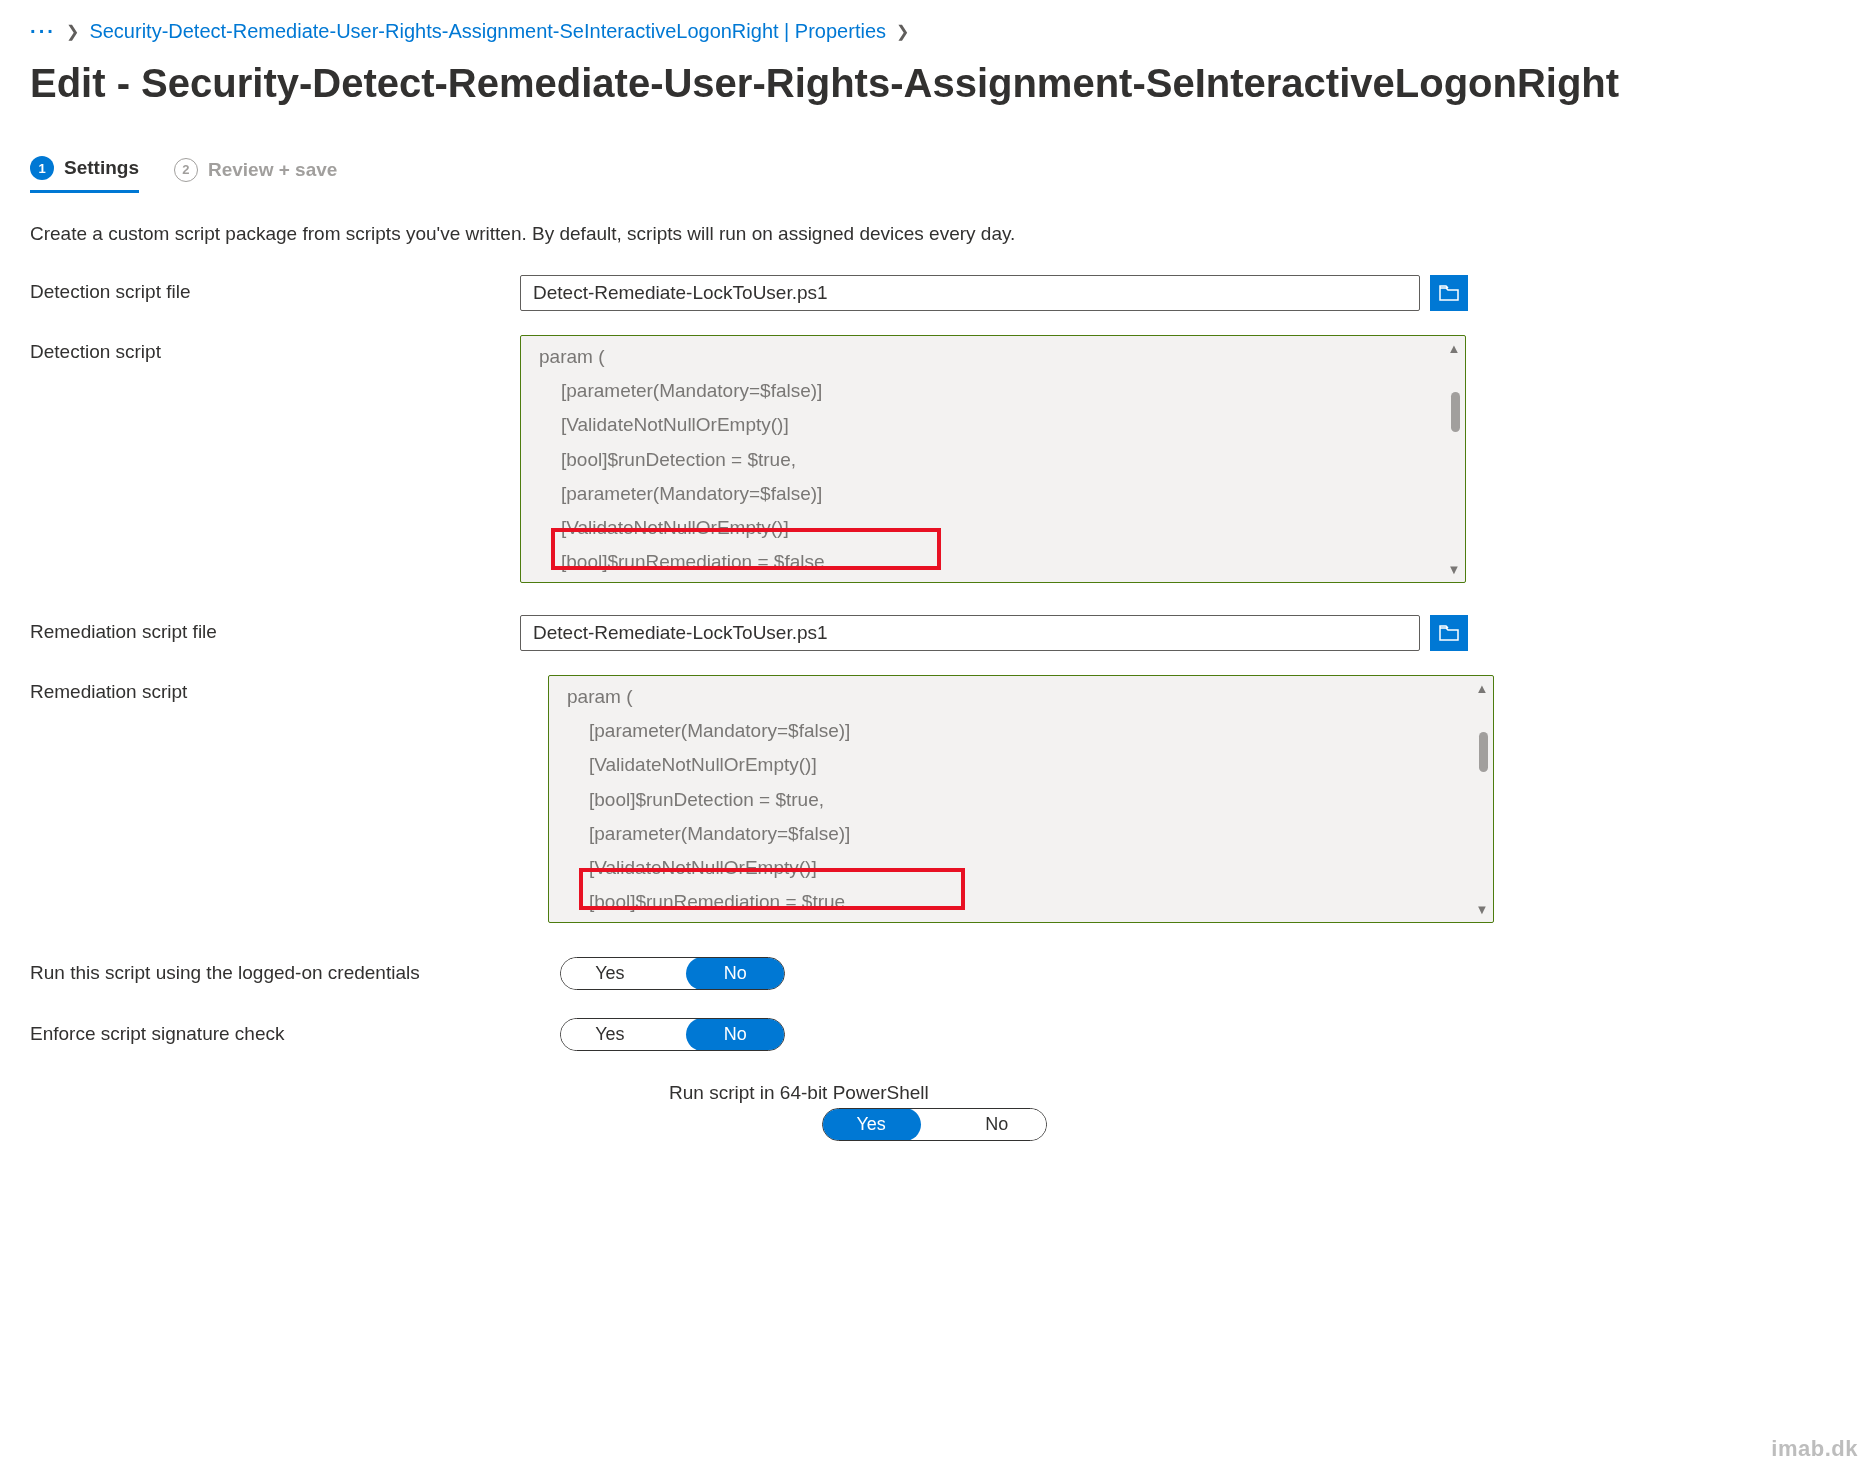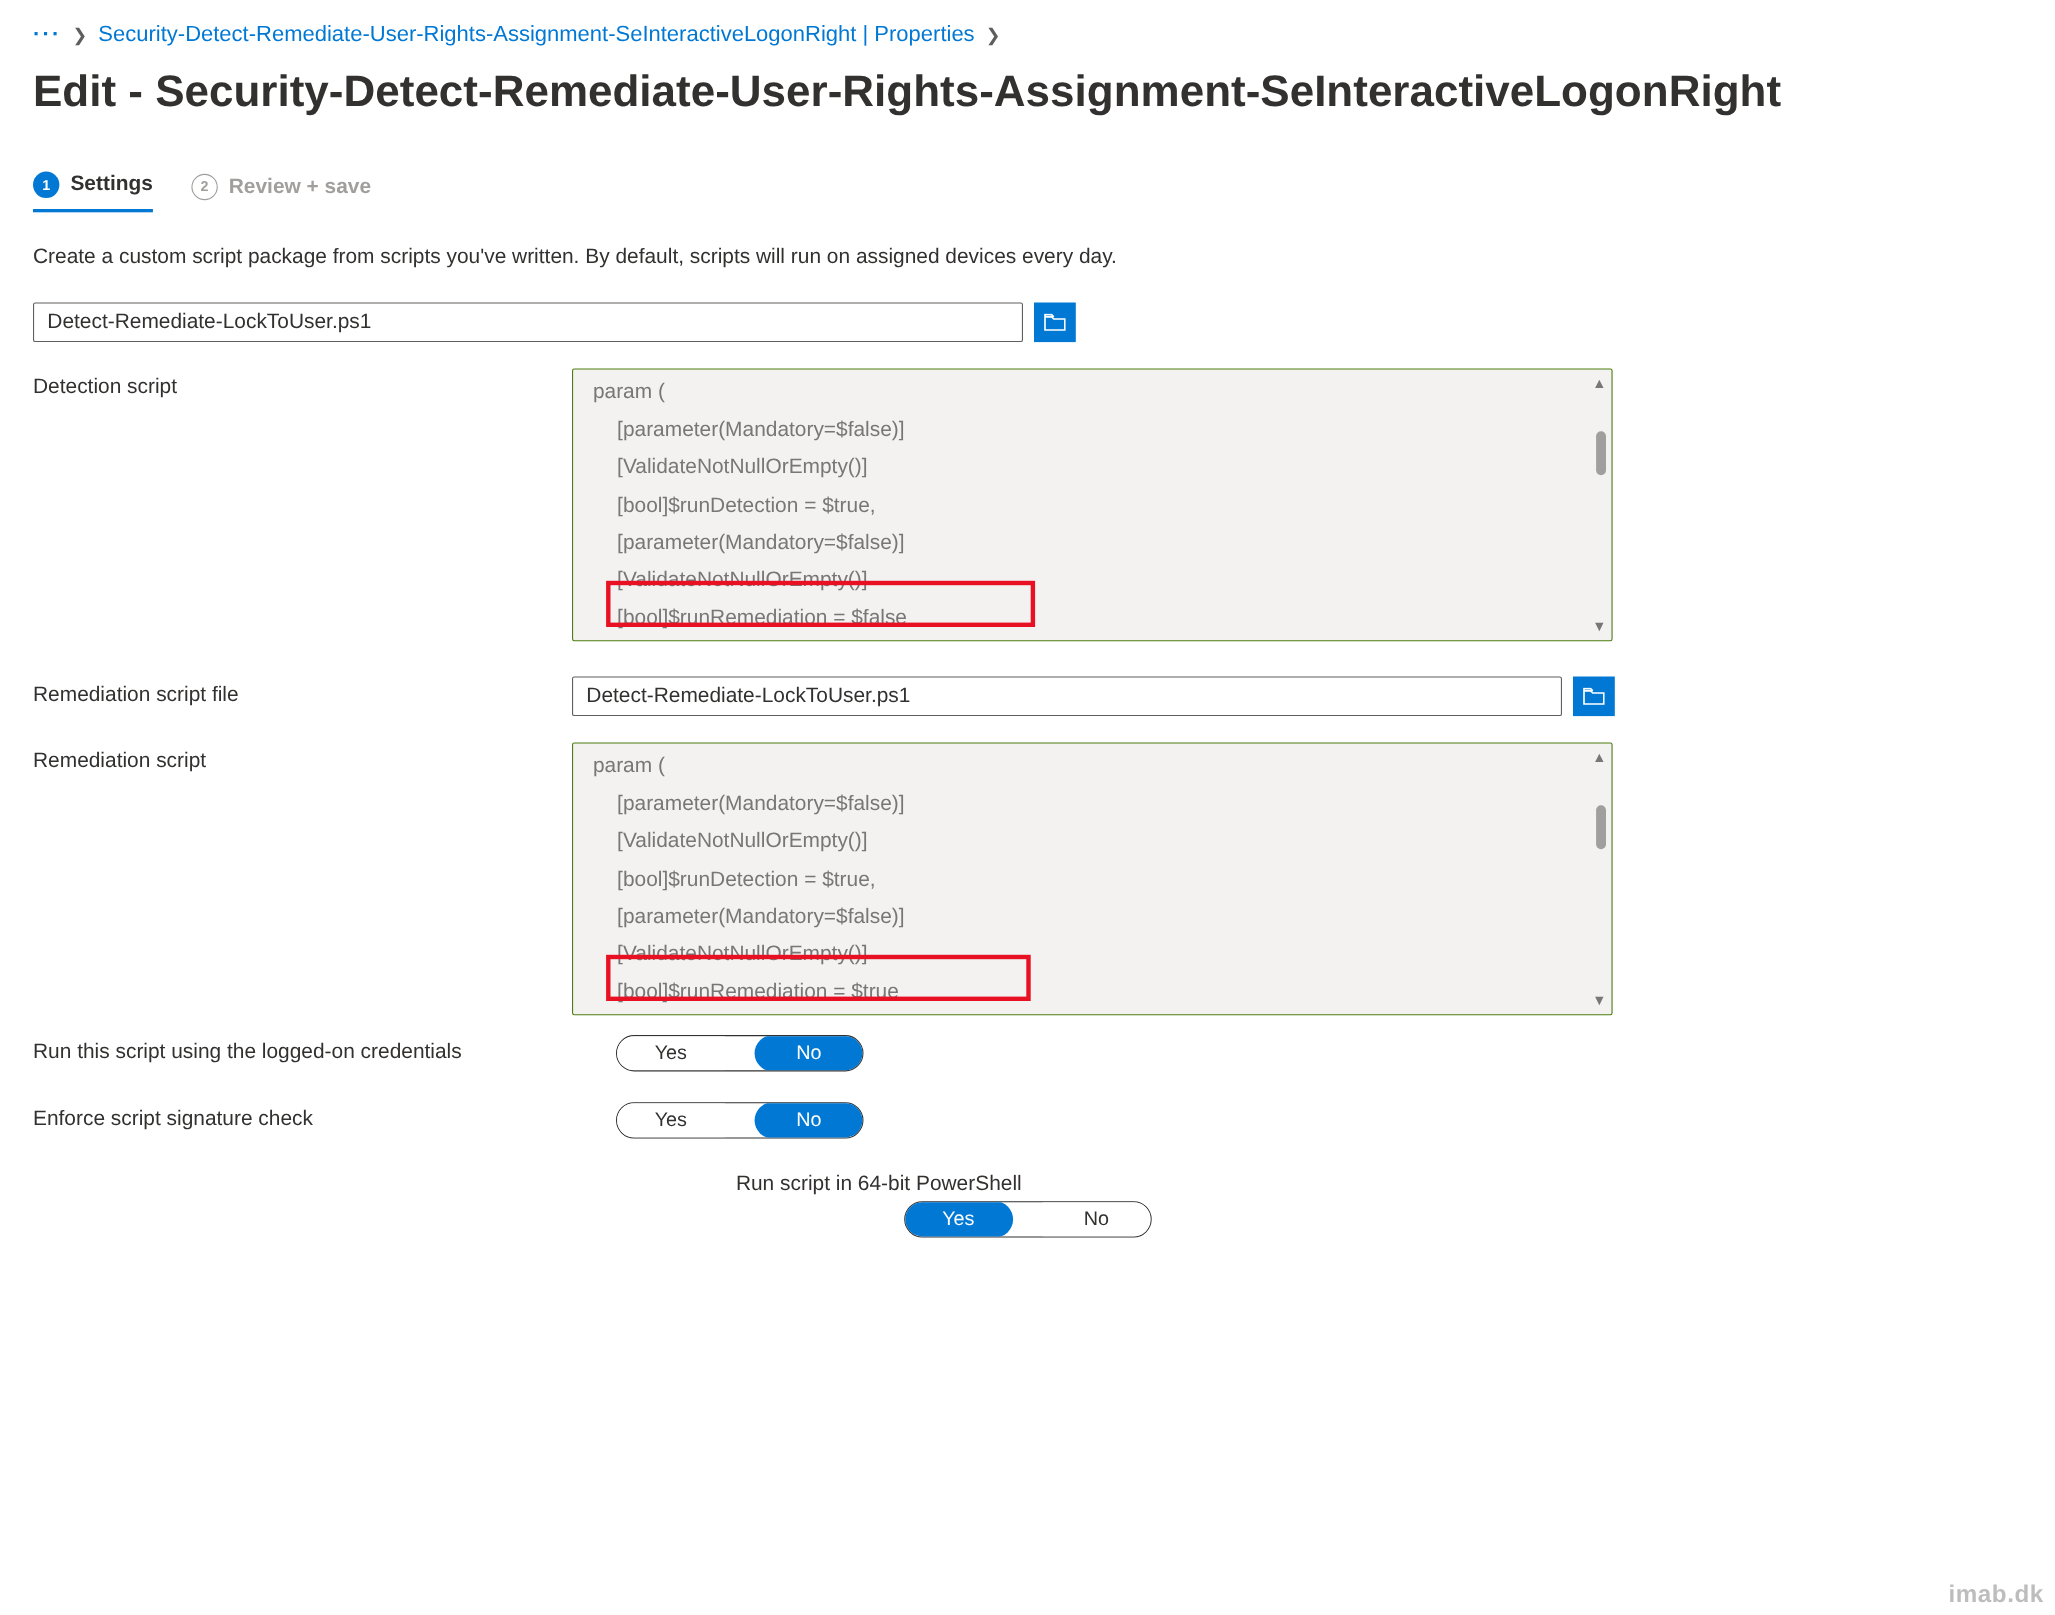--- a/index.html
+++ b/index.html
@@ -164,20 +164,21 @@
   </div>
   <div class="wizard-step inactive">
     <span class="step-badge">2</span>
     <span class="step-label">Review + save</span>
   </div>
 </div>
 
 <div class="intro-text">Create a custom script package from scripts you've written. By default, scripts will run on assigned devices every day.</div>
 
 <div class="form-row">
+  <div class="form-label">Detection script file</div>
   <div class="form-control">
     <input class="text-input" value="Detect-Remediate-LockToUser.ps1" style="">
     <button class="folder-btn">
       <svg width="20" height="16" viewBox="0 0 20 16">
           <path d="M1 3 h6 l2 2 h10 v10 h-18 z M1 3 v-2 h6 l2 2"></path>
         </svg>
     </button>
   </div>
 </div>
 
@@ -202,21 +203,21 @@
   <div class="form-control">
     <input class="text-input" value="Detect-Remediate-LockToUser.ps1" style="">
     <button class="folder-btn">
       <svg width="20" height="16" viewBox="0 0 20 16">
           <path d="M1 3 h6 l2 2 h10 v10 h-18 z M1 3 v-2 h6 l2 2"></path>
         </svg>
     </button>
   </div>
 </div>
 
-<div class="form-row" style="margin-bottom:18px;">
+<div class="form-row" style="margin-bottom:34px;gap:28px;">
   <div class="form-label">Remediation script</div>
   <div class="form-control">
     <div class="code-area">
       <div class="code-content"><span>param (</span>
 <span class="code-indent">[parameter(Mandatory=$false)]</span><span class="code-indent">[ValidateNotNullOrEmpty()]</span><span class="code-indent">[bool]$runDetection = $true,</span><span class="code-indent">[parameter(Mandatory=$false)]</span><span class="code-indent">[ValidateNotNullOrEmpty()]</span><span class="code-indent">[bool]$runRemediation = $true</span></div>
       <div class="highlight-box" style="left:30px; top:192px; width:386px; height:42px;"></div>
       <div class="scroll-track">
         <span class="scroll-arrow">▲</span>
         <span class="scroll-thumb"></span>
         <span class="scroll-arrow">▼</span>

